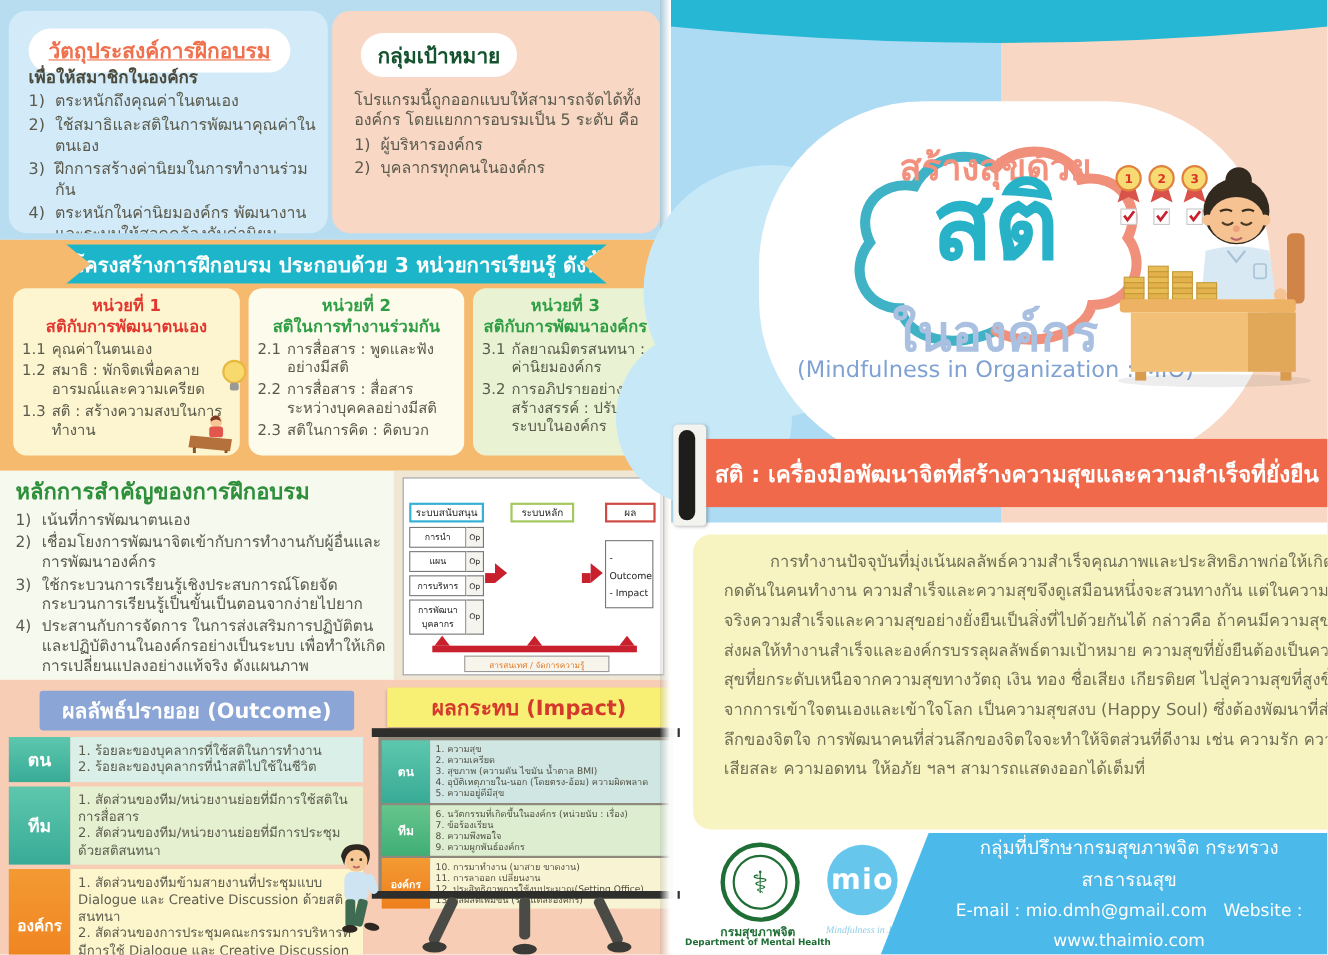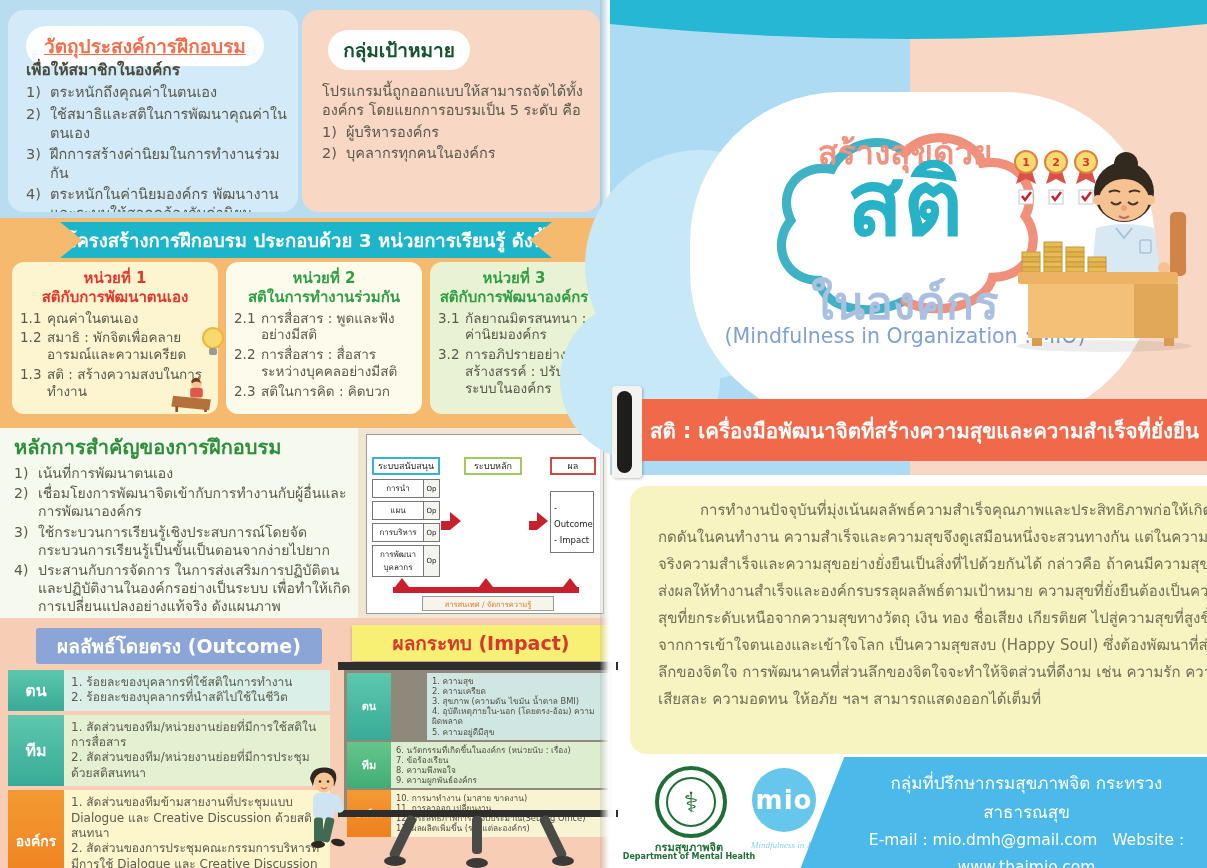--- a/index.html
+++ b/index.html
@@ -83,21 +83,21 @@
   .bg-mint{background:#d9efe8;} .bg-lgreen{background:#e5f0d1;} .bg-lyellow{background:#fdf5cc;}
   .impact-header{left:352px;top:7px;width:258px;height:36px;background:#f7f074;color:#d5392c;
                  font-weight:bold;font-size:19px;display:flex;align-items:center;justify-content:center;
                  box-shadow:0 2px 3px rgba(0,0,0,.25);}
   .board-edge{left:338px;top:44px;width:280px;height:8px;background:#2e2e2c;}
   .board-body{left:344px;top:52px;width:268px;height:140px;background:#8f897b;padding:3px;box-sizing:border-box;}
   .ib-row{display:flex;margin-bottom:2px;}
   .ib-label{width:44px;flex:none;display:flex;align-items:center;justify-content:center;
             color:#fff;font-weight:bold;font-size:11px;}
   .ib-body{flex:1;padding:3px 5px;font-size:8.3px;color:#4f4f42;line-height:1.22;}
-  .bg-ib1{background:#cfe6e2;margin-left:36px;} .bg-ib2{background:#dcedd0;} .bg-ib3{background:#f8f3d2;}
+  .bg-ib1{background:#cfe6e2;} .bg-ib2{background:#dcedd0;} .bg-ib3{background:#f8f3d2;}
   .board-bottom{left:338px;top:192px;width:280px;height:7px;background:#2e2e2c;}
   .leg{background:#4a4a46;border-radius:4px;}
   .foot{background:#3a3a37;border-radius:50%;}
   .fold{left:600px;top:0;width:16px;height:868px;
         background:linear-gradient(to right,rgba(100,100,100,.16),rgba(255,255,255,.95) 55%,#fff);}
   
   .rp-blue{left:610px;top:0;width:300px;height:475px;background:#addbf3;}
   .rp-peach{left:910px;top:0;width:297px;height:475px;background:#f8d8c5;}
   .soft-cloud{background:#c6e8f7;border-radius:50%;}
   .white-blob{left:690px;top:92px;width:465px;height:330px;background:#fff;border-radius:150px;}
@@ -122,21 +122,21 @@
               align-items:center;justify-content:center;color:#1f6e35;font-size:28px;}
   .moph-th{left:630px;top:838px;width:118px;text-align:center;color:#1f6e35;font-weight:bold;font-size:11px;}
   .moph-en{left:620px;top:852px;width:138px;text-align:center;color:#1f6e35;font-weight:bold;font-size:8px;}
   .mio-circle{left:752px;top:768px;width:64px;height:64px;border-radius:50%;background:#66c6ec;
               display:flex;align-items:center;justify-content:center;color:#fff;font-weight:bold;
               font-size:26px;letter-spacing:1px;}
   .mio-tag{left:735px;top:840px;width:100px;text-align:center;color:#8ecfe8;font-size:9px;
            font-style:italic;font-family:"Liberation Serif",serif;}
   .footer-blue{left:770px;top:757px;width:437px;height:111px;background:#4bb9e9;
                clip-path:polygon(17% 0,100% 0,100% 100%,7% 100%);color:#fff;text-align:center;
-               padding:12px 12px 0 88px;box-sizing:border-box;line-height:1.72;}
+               padding:0 12px 0 88px;box-sizing:border-box;line-height:1.72;}
   .fb1{font-size:17px;} .fb2,.fb3{font-size:15.5px;}
 </style>
 </head>
 <body>
 
 <div class="sheet">
 
   <div class="abs top-blue">
     <div class="abs panel obj-panel">
       <div class="abs pill obj-pill">วัตถุประสงค์การฝึกอบรม</div>
@@ -327,21 +327,21 @@
     <div class="abs fc-stem" style="left:162px;top:86px;width:8px;"></div>
     <div class="abs fc-tip" style="left:170px;top:77px;"></div>
     <div class="abs fc-redbar"></div>
     <div class="abs fc-up" style="left:28px;"></div>
     <div class="abs fc-up" style="left:112px;"></div>
     <div class="abs fc-up" style="left:196px;"></div>
     <div class="abs fc-info">สารสนเทศ / จัดการความรู้</div>
   </div>
 
   <div class="abs bottom-peach">
-    <div class="abs outcome-header">ผลลัพธ์โดยตรง (Outcome)</div>
+    <div class="abs outcome-header">ผลลัพธ์ปรายอย (Outcome)</div>
     <div class="abs outcome-table">
       <div class="oc-row">
         <div class="oc-label lb-teal">ตน</div>
         <div class="oc-body bg-mint">
 
         <div>1. ร้อยละของบุคลากรที่ใช้สติในการทำงาน</div>
             <div>2. ร้อยละของบุคลากรที่นำสติไปใช้ในชีวิต</div>
           </div>
       </div>
       <div class="oc-row">

